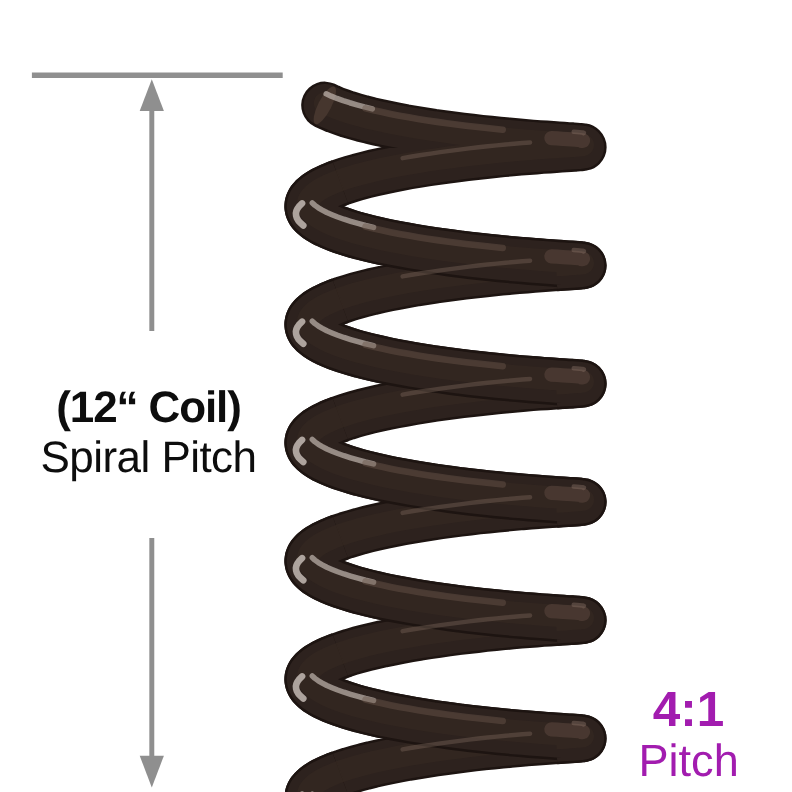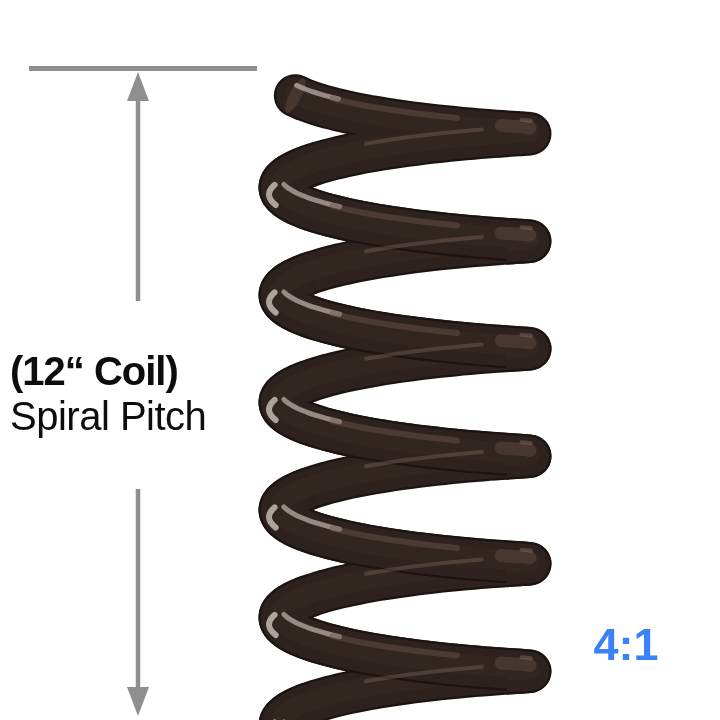--- a/index.html
+++ b/index.html
@@ -1,22 +1,22 @@
 <!DOCTYPE html>
 <html><head>
 <meta charset="utf-8">
 <style>
   html,body{margin:0;padding:0;background:#fff;}
   .stage{position:relative;width:720px;height:720px;background:#ffffff;overflow:hidden;
          font-family:"Liberation Sans",sans-serif;}
   .scene{position:absolute;left:0;top:0;}
-  .dim-label{position:absolute;left:10px;top:349px;width:250px;text-align:left;color:#0d0d0d;}
+  .dim-label{position:absolute;left:10px;top:349px;width:250px;text-align:center;color:#0d0d0d;}
   .dim-primary{font-size:40px;font-weight:700;line-height:45px;letter-spacing:-1px;}
   .dim-secondary{font-size:40px;font-weight:400;line-height:44px;letter-spacing:-0.5px;}
-  .pitch-block{position:absolute;left:551px;top:620px;width:150px;text-align:center;color:#3b82f6;}
+  .pitch-block{position:absolute;left:551px;top:620px;width:150px;text-align:center;color:#a21caf;}
   .pitch-value{font-size:45px;font-weight:700;line-height:49px;}
   .pitch-word{font-size:41px;font-weight:400;line-height:45px;}
 </style>
 </head>
 <body>
 
 <div class="stage">
 
   <svg class="scene" width="720" height="720" viewBox="0 0 720 720">
 
@@ -92,15 +92,16 @@
       </g>
   </svg>
 
   <div class="dim-label">
     <div class="dim-primary">(12“ Coil)</div>
     <div class="dim-secondary">Spiral Pitch</div>
   </div>
 
   <div class="pitch-block">
     <div class="pitch-value">4:1</div>
+    <div class="pitch-word">Pitch</div>
   </div>
 
 </div>
 
 </body></html>

